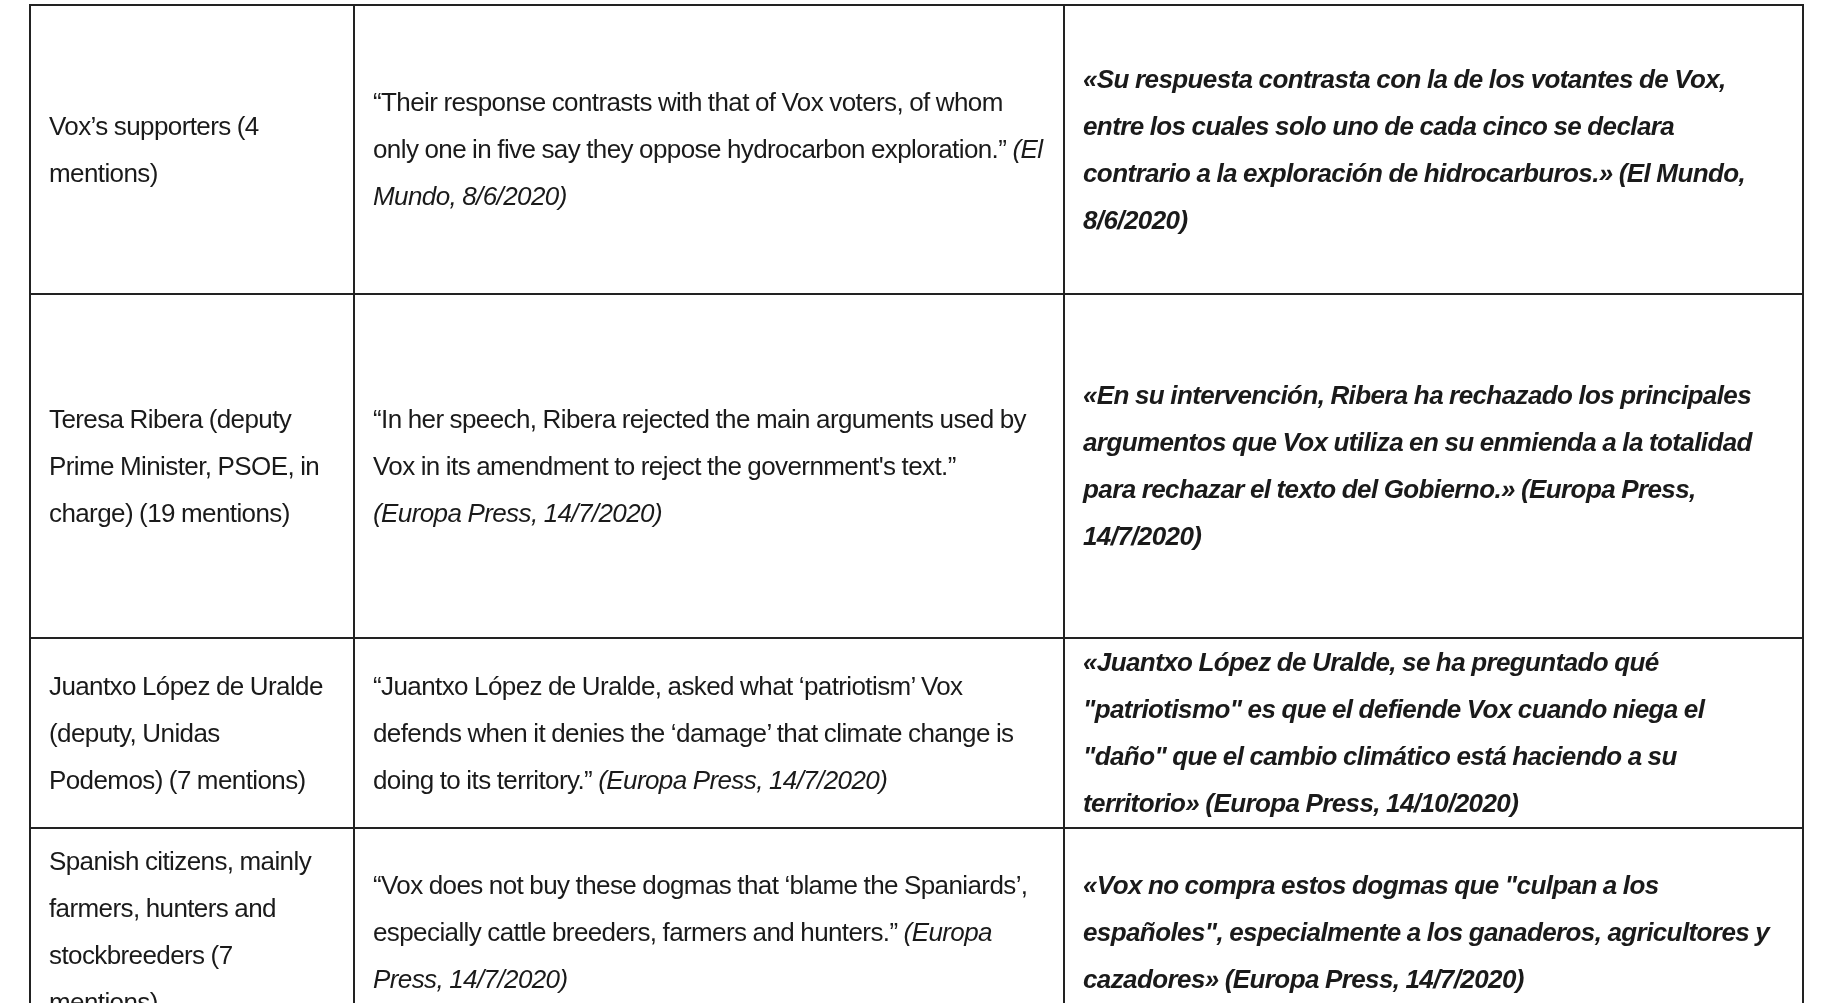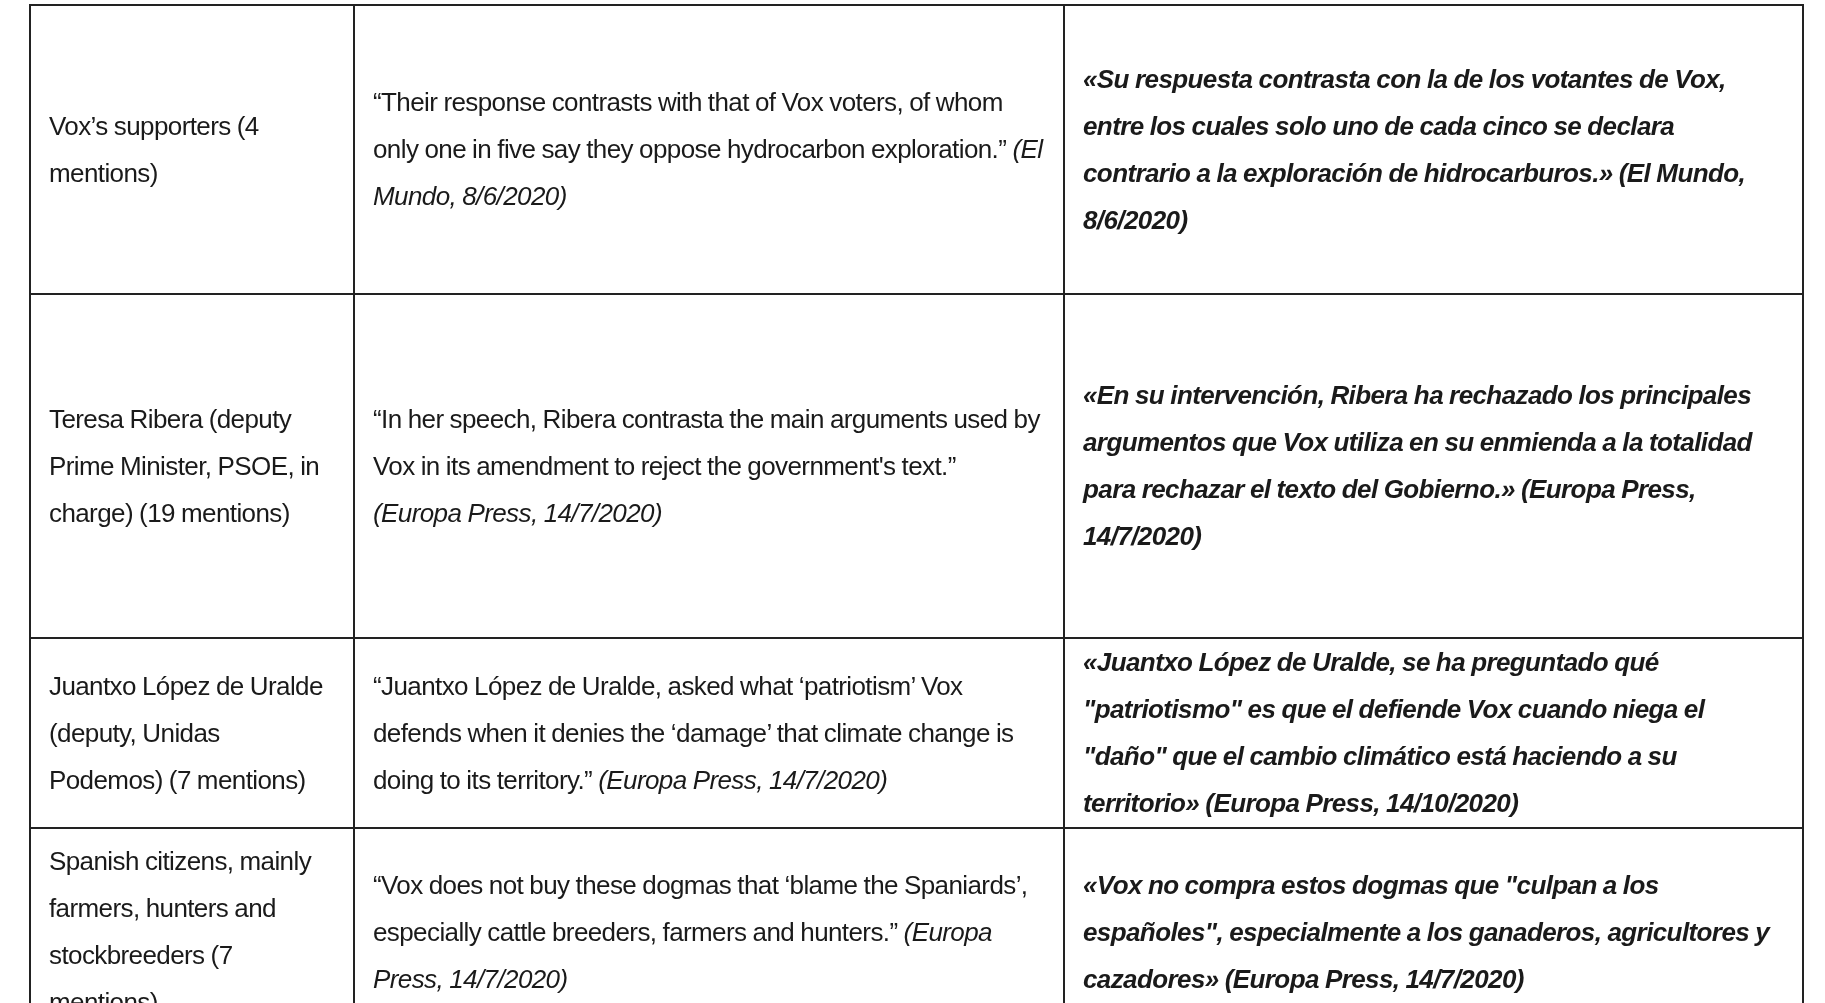--- a/index.html
+++ b/index.html
@@ -66,21 +66,21 @@
       </td>
       <td class="spanish">
         <span>«Su respuesta contrasta con la de los votantes de Vox, entre los cuales solo uno de cada cinco se declara contrario a la exploración de hidrocarburos.» (El Mundo, 8/6/2020)</span>
       </td>
     </tr>
     <tr class="r2">
       <td class="actor">
         <span>Teresa Ribera (deputy Prime Minister, PSOE, in charge) (19 mentions)</span>
       </td>
       <td class="english">
-        <span class="quote-text">“In her speech, Ribera contrasta the main arguments used by Vox in its amendment to reject the government's text.”</span>
+        <span class="quote-text">“In her speech, Ribera rejected the main arguments used by Vox in its amendment to reject the government's text.”</span>
         <span class="source">(Europa Press, 14/7/2020)</span>
       </td>
       <td class="spanish">
         <span>«En su intervención, Ribera ha rechazado los principales argumentos que Vox utiliza en su enmienda a la totalidad para rechazar el texto del Gobierno.» (Europa Press, 14/7/2020)</span>
       </td>
     </tr>
     <tr class="r3">
       <td class="actor">
         <span>Juantxo López de Uralde (deputy, Unidas Podemos) (7 mentions)</span>
       </td>

